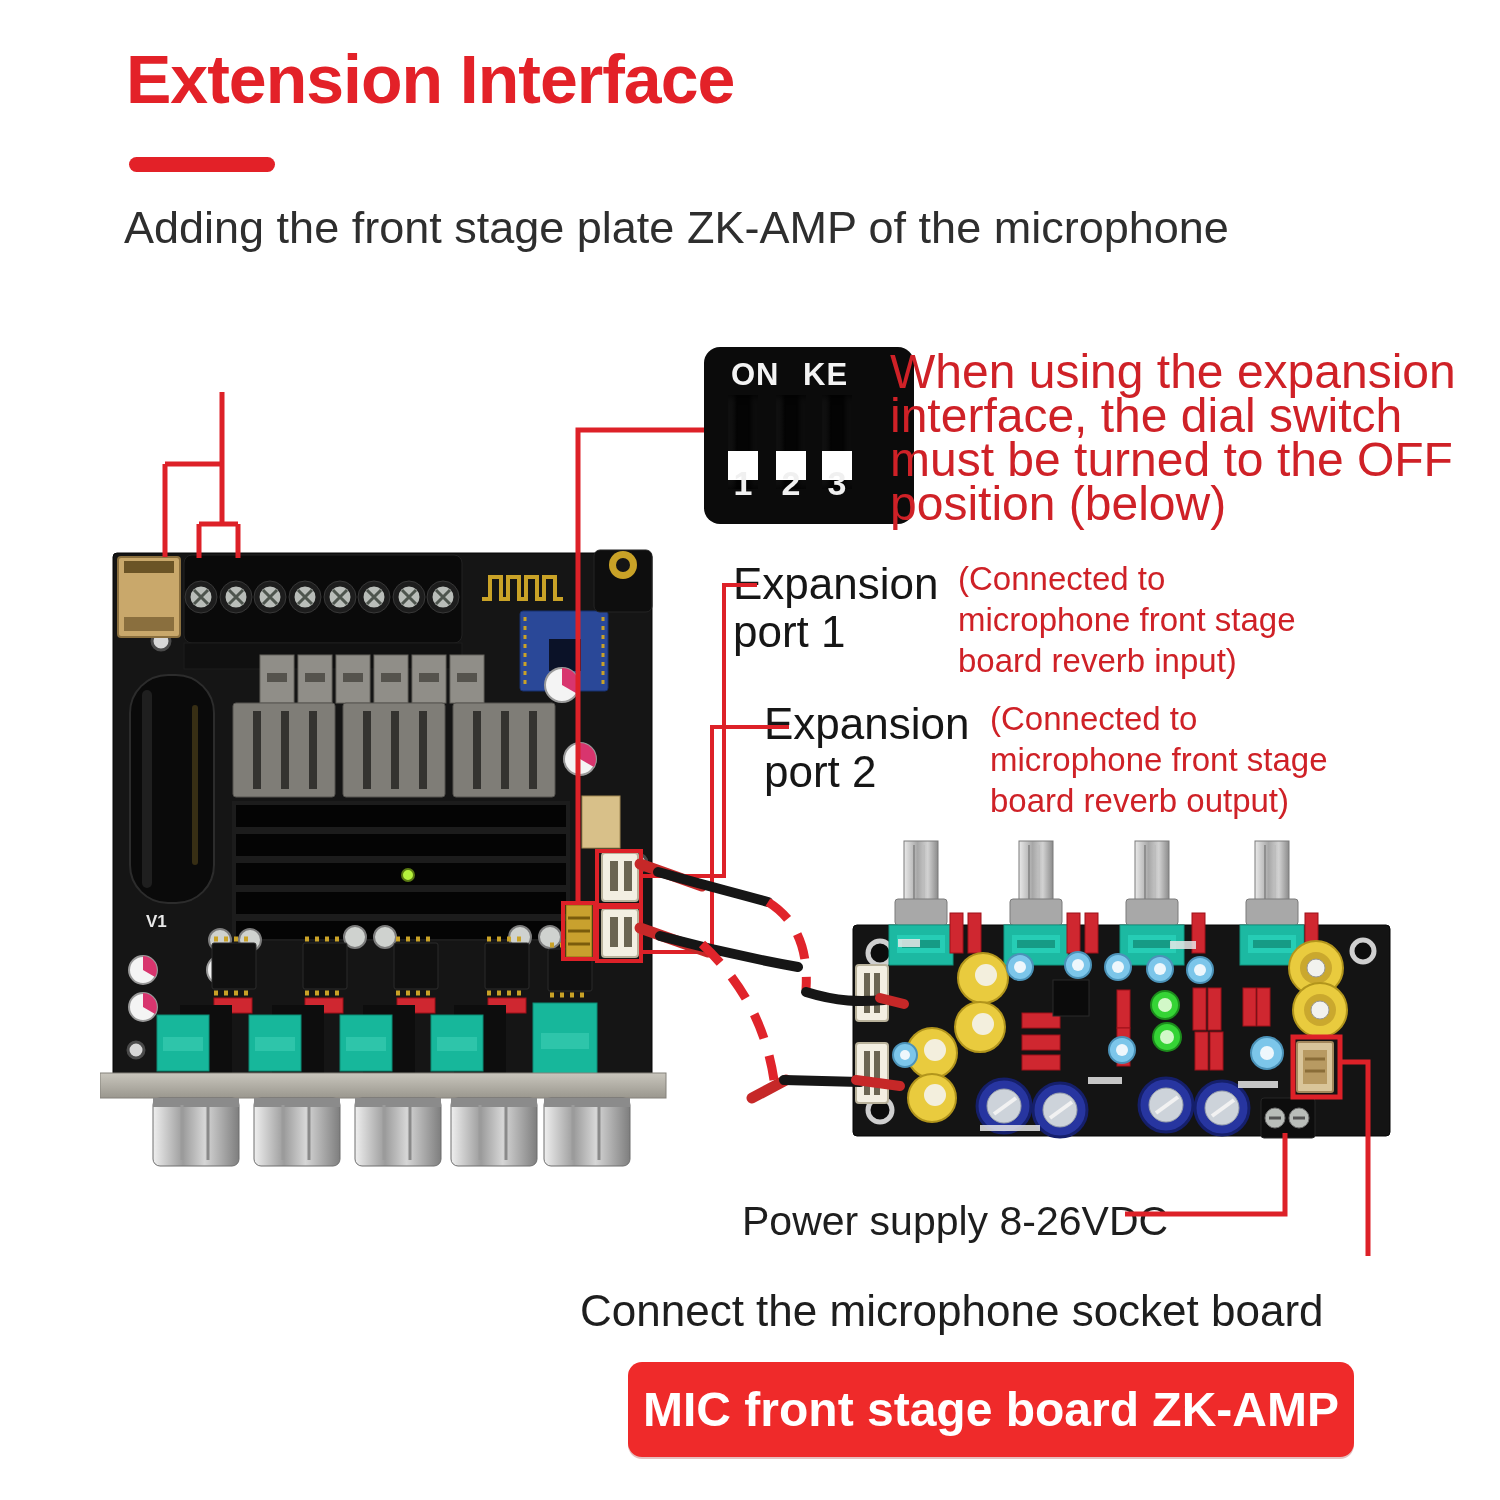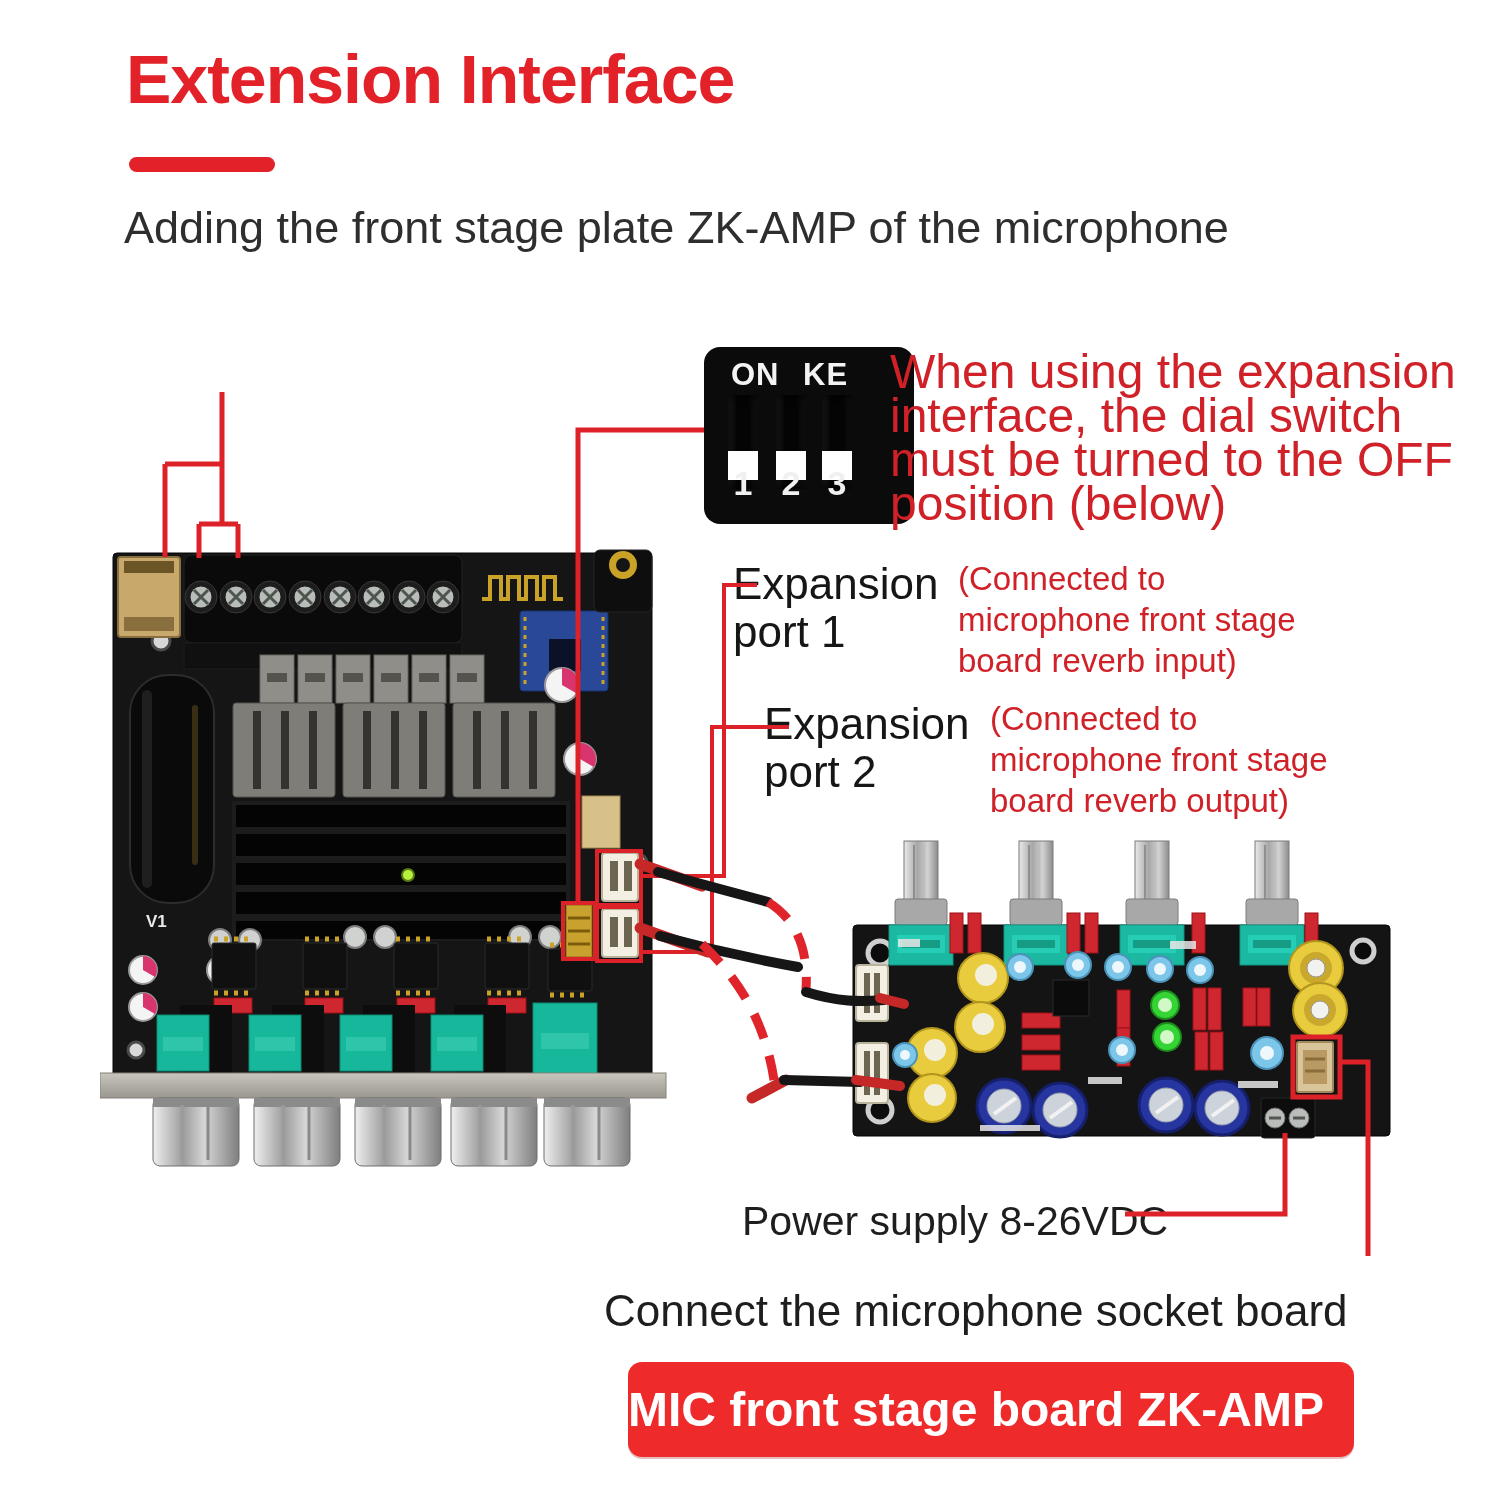--- a/index.html
+++ b/index.html
@@ -21,32 +21,32 @@
   .title-underline{
     left:129px;top:157px;width:146px;height:15px;border-radius:8px;
     background:var(--accent-red);
   }
   .subtitle{
     left:124px;top:202px;font-size:45px;color:#2e2e2e;white-space:nowrap;
   }
   .black-label{color:var(--text-black);white-space:nowrap;}
   .power-main{left:138px;top:347px;font-size:46px;}
   .power-front{left:711px;top:1198px;font-size:41px;margin-left:31px;}
-  .connect-note{left:604px;top:1286px;font-size:44px;}
+  .connect-note{left:580px;top:1286px;font-size:44px;}
   .red-note{color:var(--note-red);white-space:nowrap;}
   .dip-note{left:890px;top:350px;font-size:48px;line-height:44px;}
   .exp-label{color:#161616;font-size:44px;line-height:48px;white-space:nowrap;}
   .exp1-label{left:733px;top:560px;}
   .exp2-label{left:764px;top:700px;}
   .exp-note{font-size:33px;line-height:41px;}
   .exp1-note{left:958px;top:558px;}
   .exp2-note{left:990px;top:698px;}
   .banner{
     left:628px;top:1362px;width:726px;height:95px;background:var(--banner-red);
-    border-radius:14px;display:flex;align-items:center;
+    border-radius:14px;display:flex;align-items:center;justify-content:center;
     box-shadow:0 2px 0 rgba(150,0,0,.25);
   }
   .banner span{color:#ffffff;font-weight:bold;font-size:48px;white-space:nowrap;}
   
   .dip{
     left:704px;top:347px;width:210px;height:177px;background:#0b0b0b;border-radius:16px;
   }
   .dip-label{position:absolute;color:#f3f3f3;font-weight:bold;font-size:31px;letter-spacing:1px;}
   .dip-on{left:27px;top:10px;}
   .dip-ke{left:99px;top:10px;}

